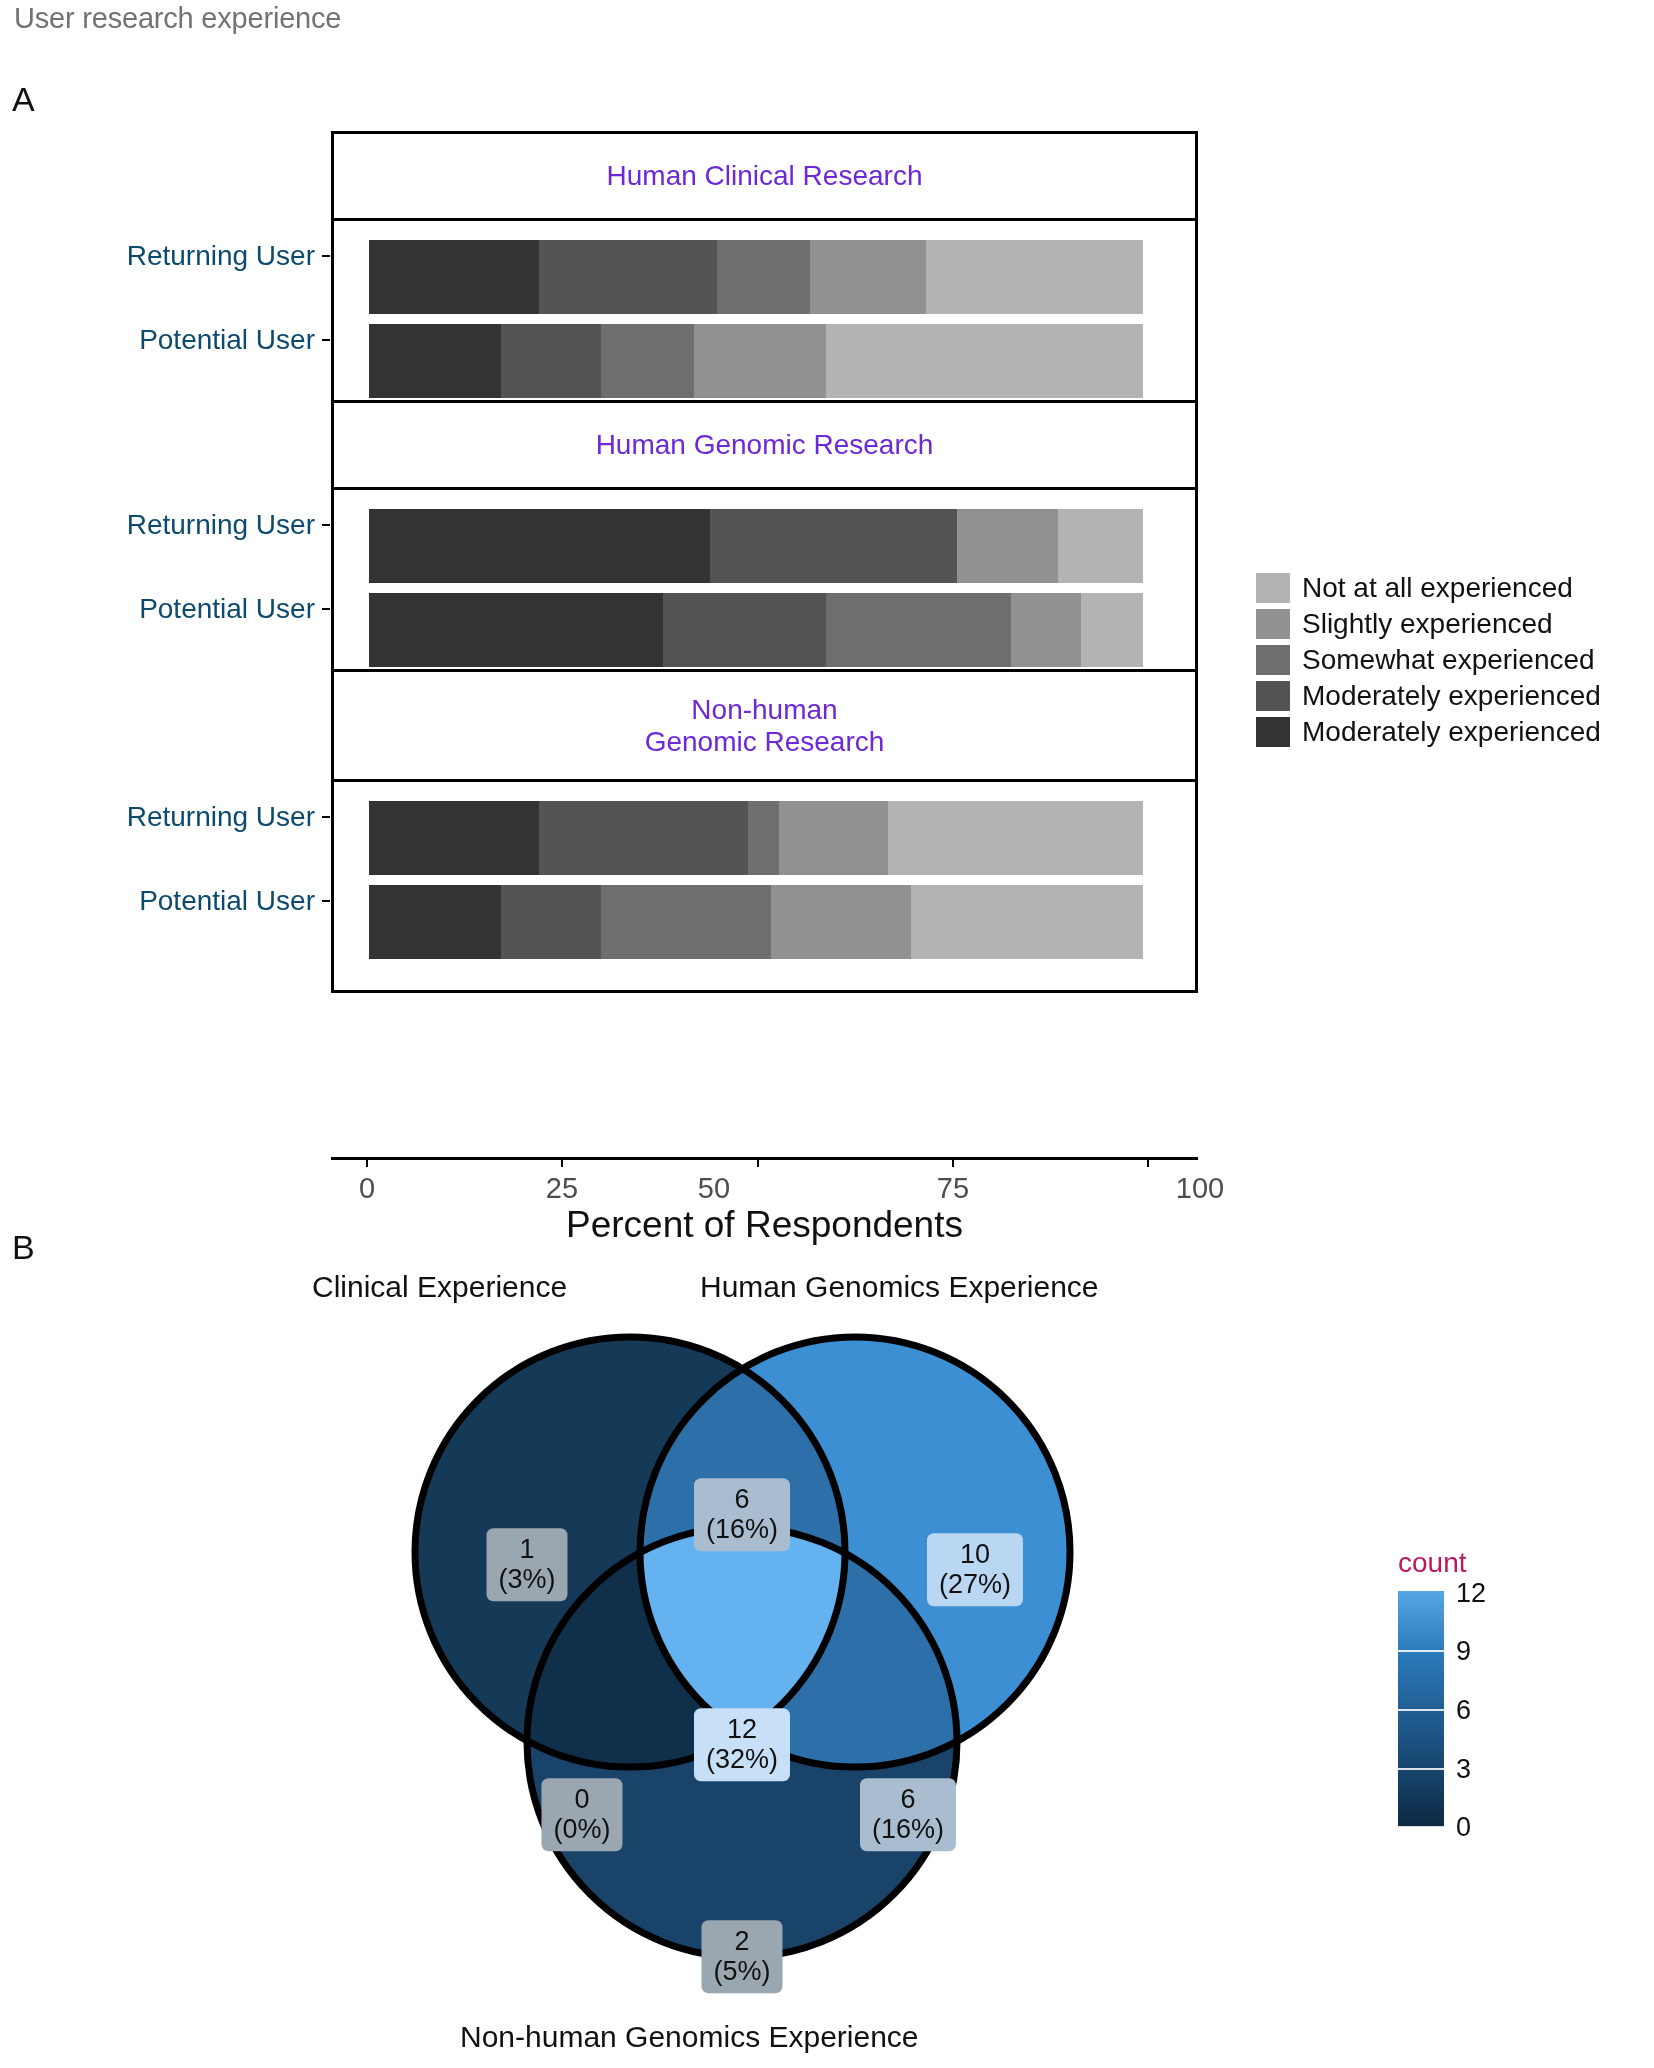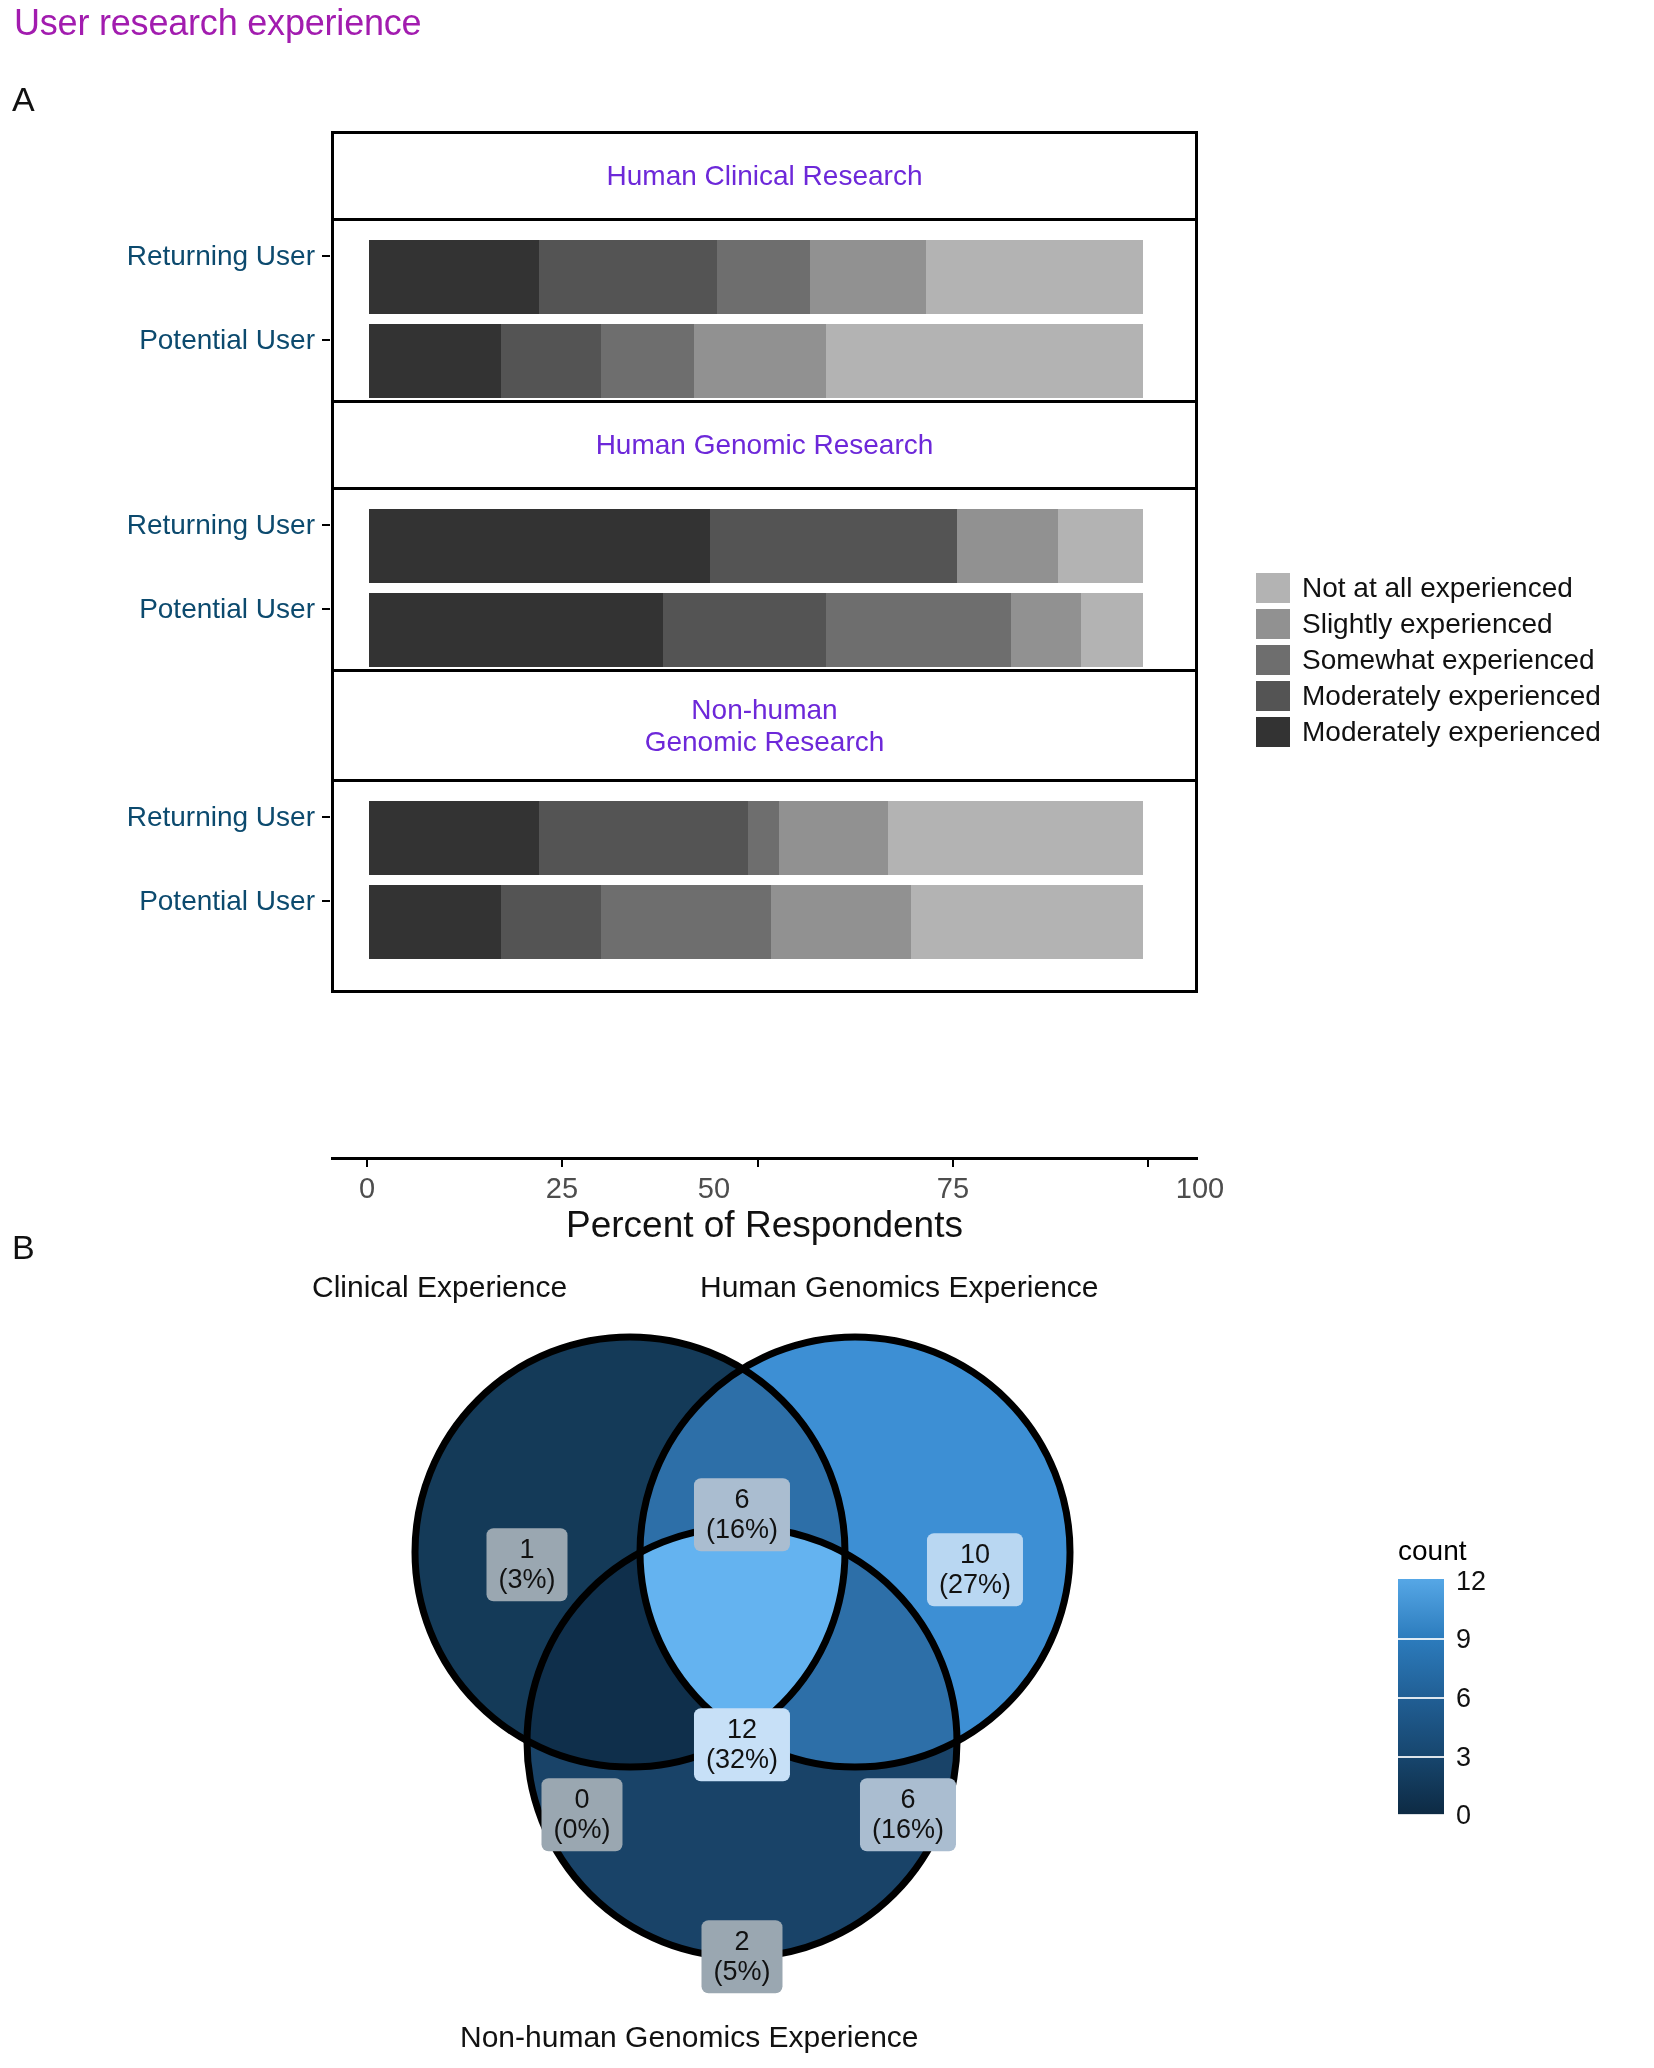--- a/index.html
+++ b/index.html
@@ -9,21 +9,21 @@
     background:#ffffff;
     font-family:"Liberation Sans", sans-serif;
     color:#000000;
     position:relative;
     overflow:hidden;
   }
 
   
   #fig-title {
     position:absolute; left:14px; top:2px;
-    font-size:36px; letter-spacing:-0.2px; color:#a21caf;
+    font-size:29px; letter-spacing:-0.2px; color:#737373;
   }
 
   
   .panel-letter {
     position:absolute; font-size:34px; color:#111;
   }
   #panel-a-letter { left:12px; top:80px; }
   #panel-b-letter { left:12px; top:1228px; }
 
   
@@ -115,21 +115,21 @@
     border-radius:7px;
     font-size:27px;
     line-height:1.12;
     text-align:center;
     color:#111;
     white-space:nowrap;
   }
 
   
   #legend-b { position:absolute; left:1398px; top:1535px; }
-  #legend-b-title { font-size:28px; color:#000000; margin-bottom:6px; }
+  #legend-b-title { font-size:28px; color:#be185d; margin-bottom:6px;margin-top:12px; }
   #legend-b-body { position:relative; width:170px; height:248px; }
   #colorbar {
     position:absolute; left:0; top:6px;
     width:46px; height:236px;
     background:linear-gradient(to top,#0d2a43 0%, #17466e 25%, #215f95 50%, #2c7cbd 75%, #56a7e6 100%);
   }
   .cb-tick {
     position:absolute; left:0; width:46px; height:2px; background:#ffffff; opacity:.85;
   }
   .cb-label {

